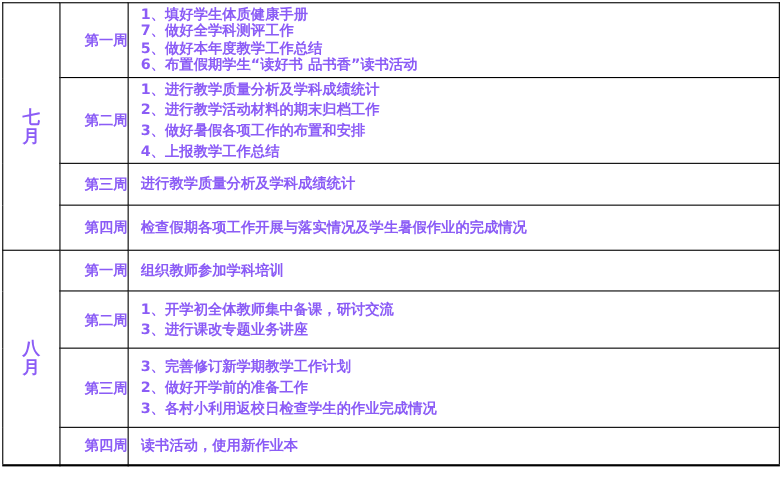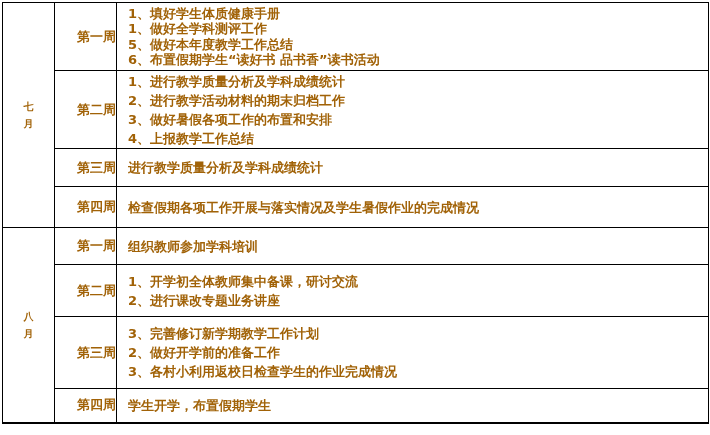--- a/index.html
+++ b/index.html
@@ -17,29 +17,29 @@
   table.schedule {
     position: absolute;
     left: 2px;
     top: 2px;
     width: 706px;
     border-collapse: collapse;
     table-layout: fixed;
   }
   table.schedule td {
     border: 1px solid #000000;
-    color: #a16207;
+    color: #8b5cf6;
     font-weight: bold;
     vertical-align: middle;
   }
   table.schedule { border: 1px solid #000; border-bottom: 2px solid #000; }
   td.month-cell {
     width: 52px;
     text-align: center;
-    font-size: 10px;
+    font-size: 16px;
   }
   .month-vertical {
     width: 16px;
     margin: 0 auto;
     word-break: break-all;
     line-height: 17px;
     text-align: center;
     letter-spacing: 0;
   }
   td.week-cell {
@@ -77,21 +77,21 @@
     </colgroup>
     <tbody>
 
       <tr class="r1">
         <td class="month-cell" rowspan="4">
           <div class="month-vertical">七月</div>
         </td>
         <td class="week-cell">第一周</td>
         <td class="content-cell tight">
           <div class="task-line">1、填好学生体质健康手册</div>
-          <div class="task-line">1、做好全学科测评工作</div>
+          <div class="task-line">7、做好全学科测评工作</div>
           <div class="task-line">5、做好本年度教学工作总结</div>
           <div class="task-line">6、布置假期学生“读好书 品书香”读书活动</div>
         </td>
       </tr>
       <tr class="r2">
         <td class="week-cell">第二周</td>
         <td class="content-cell">
           <div class="task-line">1、进行教学质量分析及学科成绩统计</div>
           <div class="task-line">2、进行教学活动材料的期末归档工作</div>
           <div class="task-line">3、做好暑假各项工作的布置和安排</div>
@@ -117,32 +117,32 @@
         </td>
         <td class="week-cell">第一周</td>
         <td class="content-cell">
           <div class="task-line">组织教师参加学科培训</div>
         </td>
       </tr>
       <tr class="r6">
         <td class="week-cell">第二周</td>
         <td class="content-cell">
           <div class="task-line">1、开学初全体教师集中备课，研讨交流</div>
-          <div class="task-line">2、进行课改专题业务讲座</div>
+          <div class="task-line">3、进行课改专题业务讲座</div>
         </td>
       </tr>
       <tr class="r7">
         <td class="week-cell">第三周</td>
         <td class="content-cell">
           <div class="task-line">3、完善修订新学期教学工作计划</div>
           <div class="task-line">2、做好开学前的准备工作</div>
           <div class="task-line">3、各村小利用返校日检查学生的作业完成情况</div>
         </td>
       </tr>
       <tr class="r8">
         <td class="week-cell">第四周</td>
         <td class="content-cell">
-          <div class="task-line">学生开学，布置假期学生</div>
+          <div class="task-line">读书活动，使用新作业本</div>
         </td>
       </tr>
     </tbody>
   </table>
 </div>
 
 </body></html>

